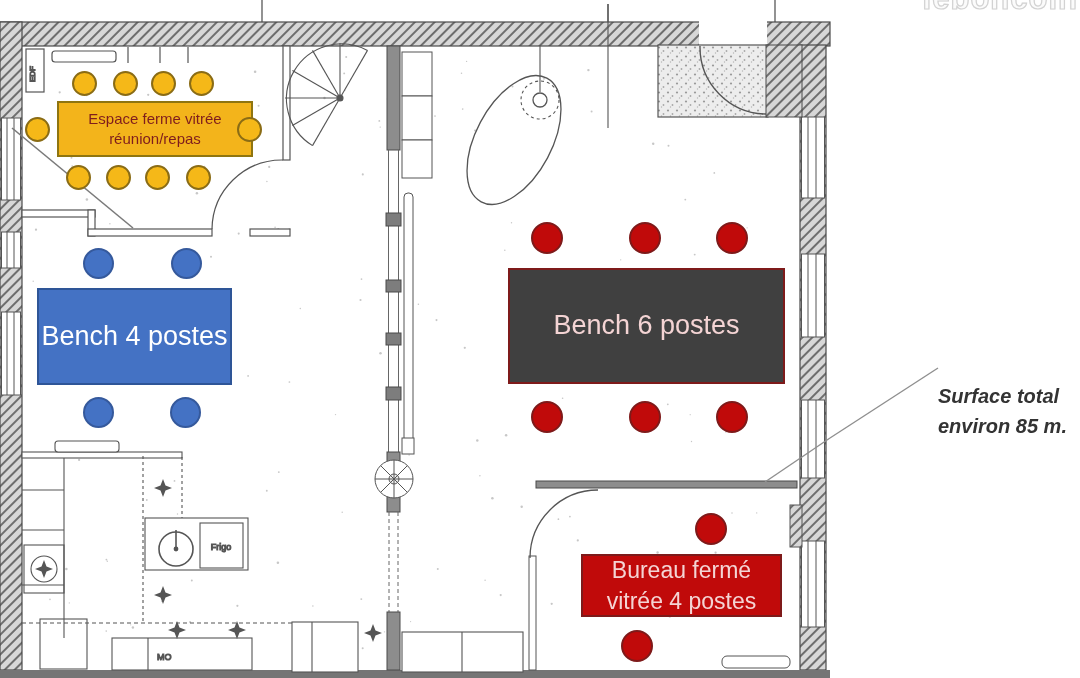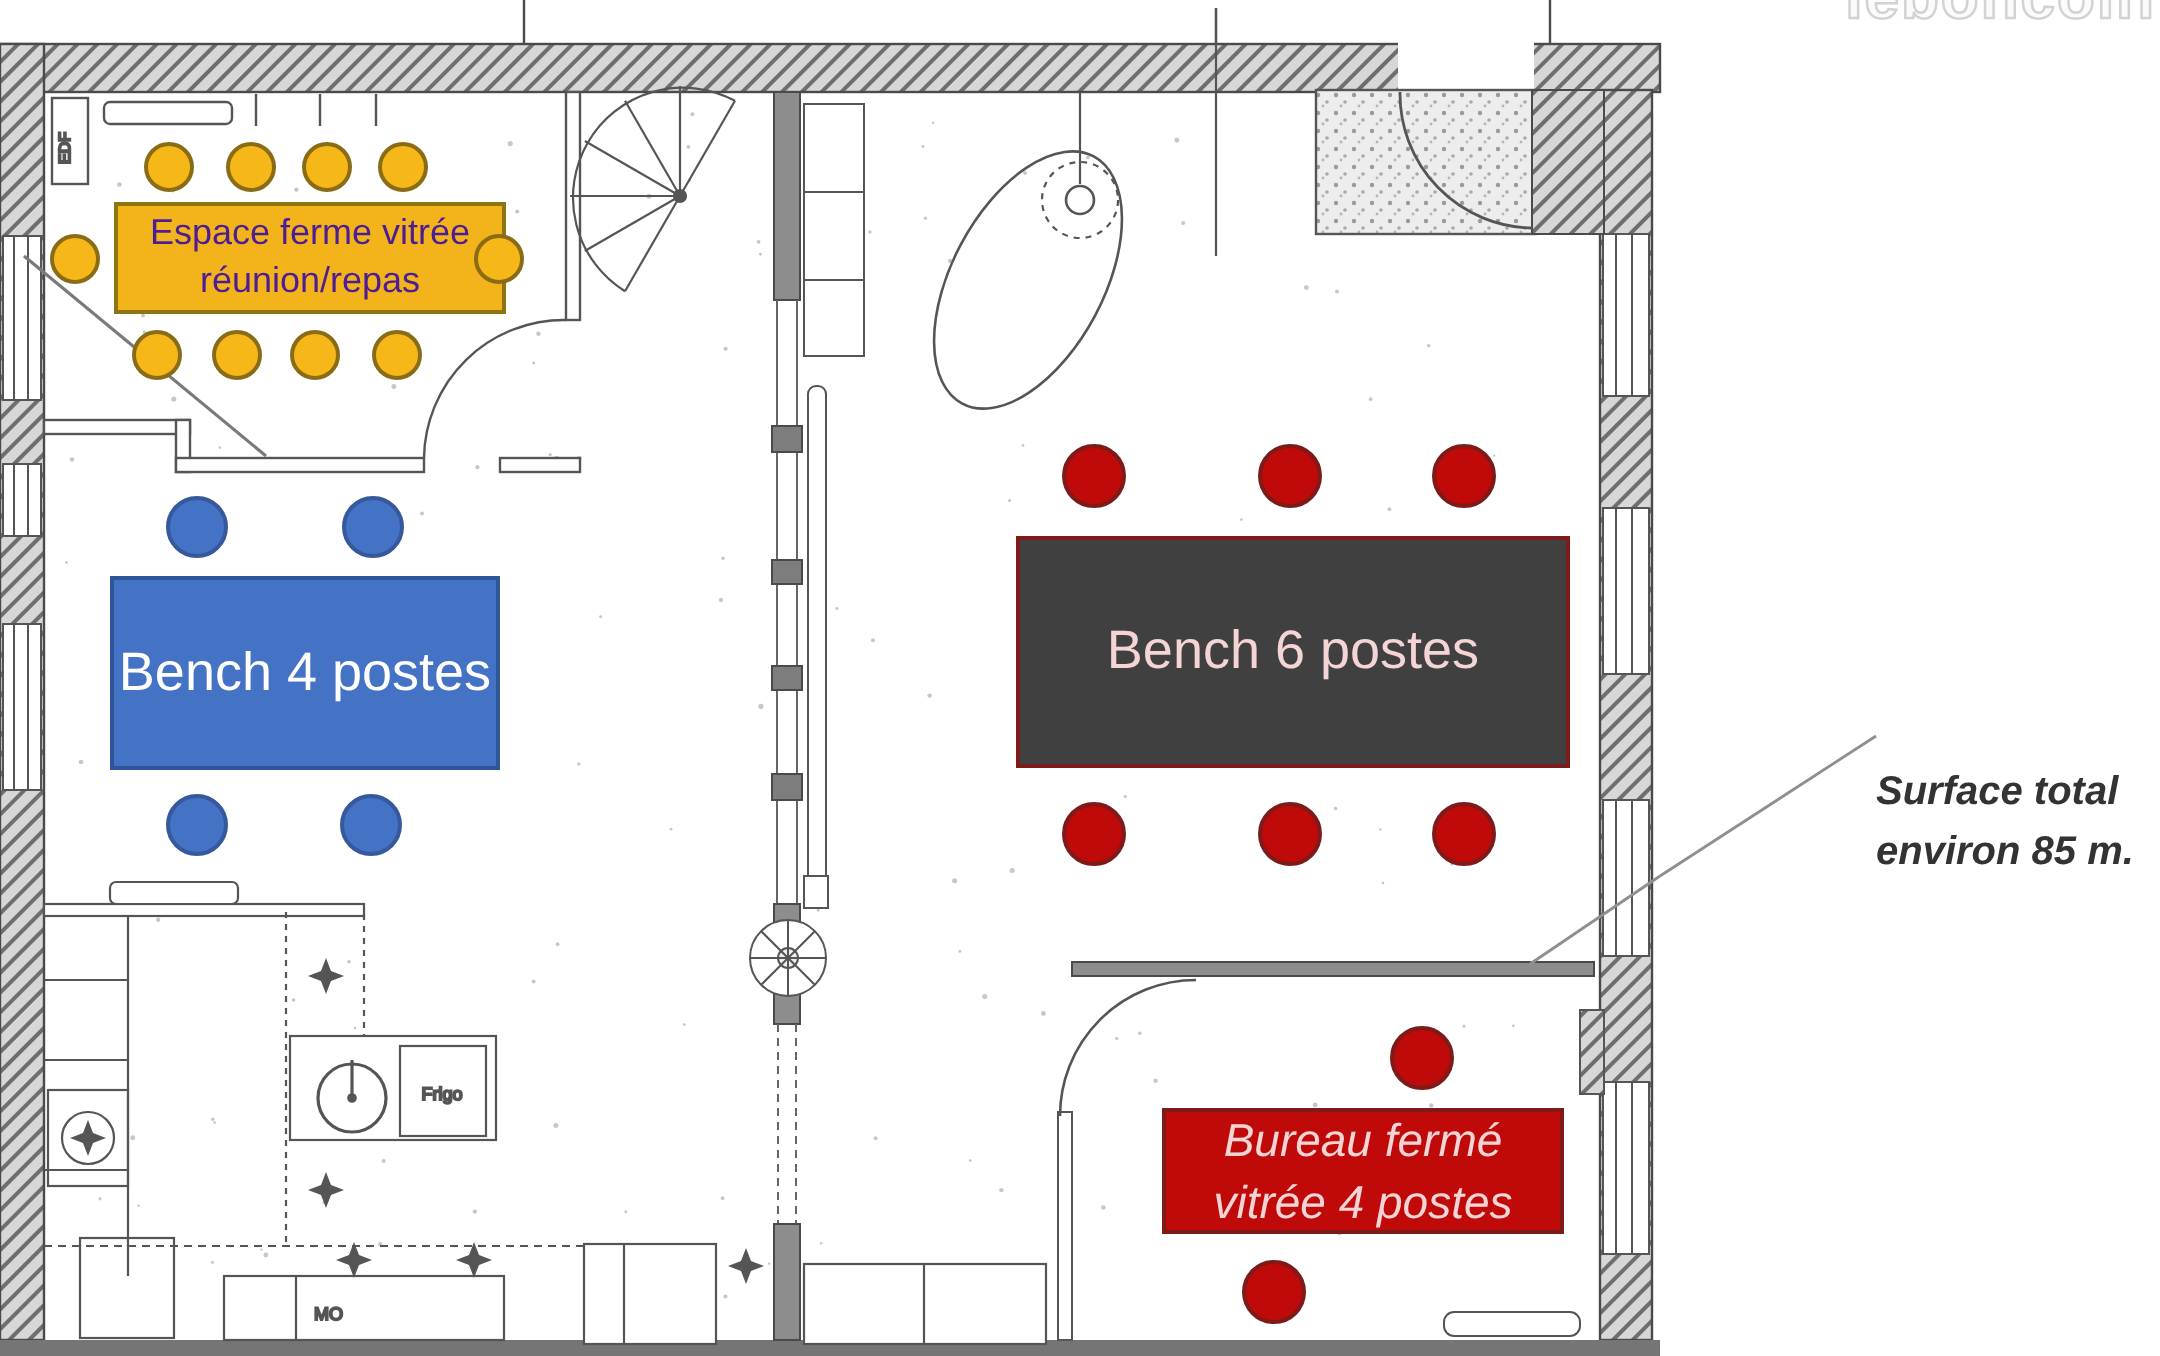--- a/index.html
+++ b/index.html
@@ -354,36 +354,36 @@
       <rect x="722" y="656" width="68" height="12" rx="5" fill="#ffffff" stroke="#555"></rect>
     </g>
 
     <line x1="765" y1="482" x2="830" y2="438" stroke="#8f8f8f" stroke-width="1.4"></line>
   </svg>
 
   <svg width="1080" height="678" style="position:absolute;left:0;top:0;pointer-events:none;">
     <line x1="830" y1="438" x2="938" y2="368" stroke="#8f8f8f" stroke-width="1.4"></line>
   </svg>
 
-  <div class="zone-box" style="left: 57px; top: 101px; width: 196px; height: 56px; font-size: 18px; background: rgb(243, 180, 27); border-color: rgb(143, 117, 16); color: #4c1d95;">
+  <div class="zone-box" style="left: 57px; top: 101px; width: 196px; height: 56px; font-size: 15px; background: rgb(243, 180, 27); border-color: rgb(143, 117, 16); color: #7f1d1d;">
     <div>
       <span>Espace ferme vitrée</span><br>
       <span>réunion/repas</span>
     </div>
   </div>
 
-  <div class="zone-box" style="left: 55px; top: 288px; width: 195px; height: 97px; font-size: 27px; background: rgb(68, 114, 196); border-color: rgb(46, 85, 151); color: rgb(255, 255, 255);">
+  <div class="zone-box" style="left: 37px; top: 288px; width: 195px; height: 97px; font-size: 27px; background: rgb(68, 114, 196); border-color: rgb(46, 85, 151); color: rgb(255, 255, 255);">
     <span>Bench 4 postes</span>
   </div>
 
   <div class="zone-box" style="left: 508px; top: 268px; width: 277px; height: 116px; font-size: 27px; background: #404040; border-color: rgb(126, 26, 26); color: rgb(244, 212, 212);">
     <span>Bench 6 postes</span>
   </div>
 
-  <div class="zone-box" style="left: 581px; top: 554px; width: 201px; height: 63px; font-size: 23px; background: rgb(192, 10, 10); border-color: rgb(126, 26, 26); color: rgb(244, 212, 212); font-style: italic;">
+  <div class="zone-box" style="left: 581px; top: 554px; width: 201px; height: 63px; font-size: 23px; background: rgb(192, 10, 10); border-color: rgb(126, 26, 26); color: rgb(244, 212, 212);">
     <div>
       <span>Bureau fermé</span><br>
       <span>vitrée 4 postes</span>
     </div>
   </div>
 
   <div class="surface-note">
     <span style="display:block">Surface total</span>
     <span style="display:block">environ 85 m.</span>
   </div>

